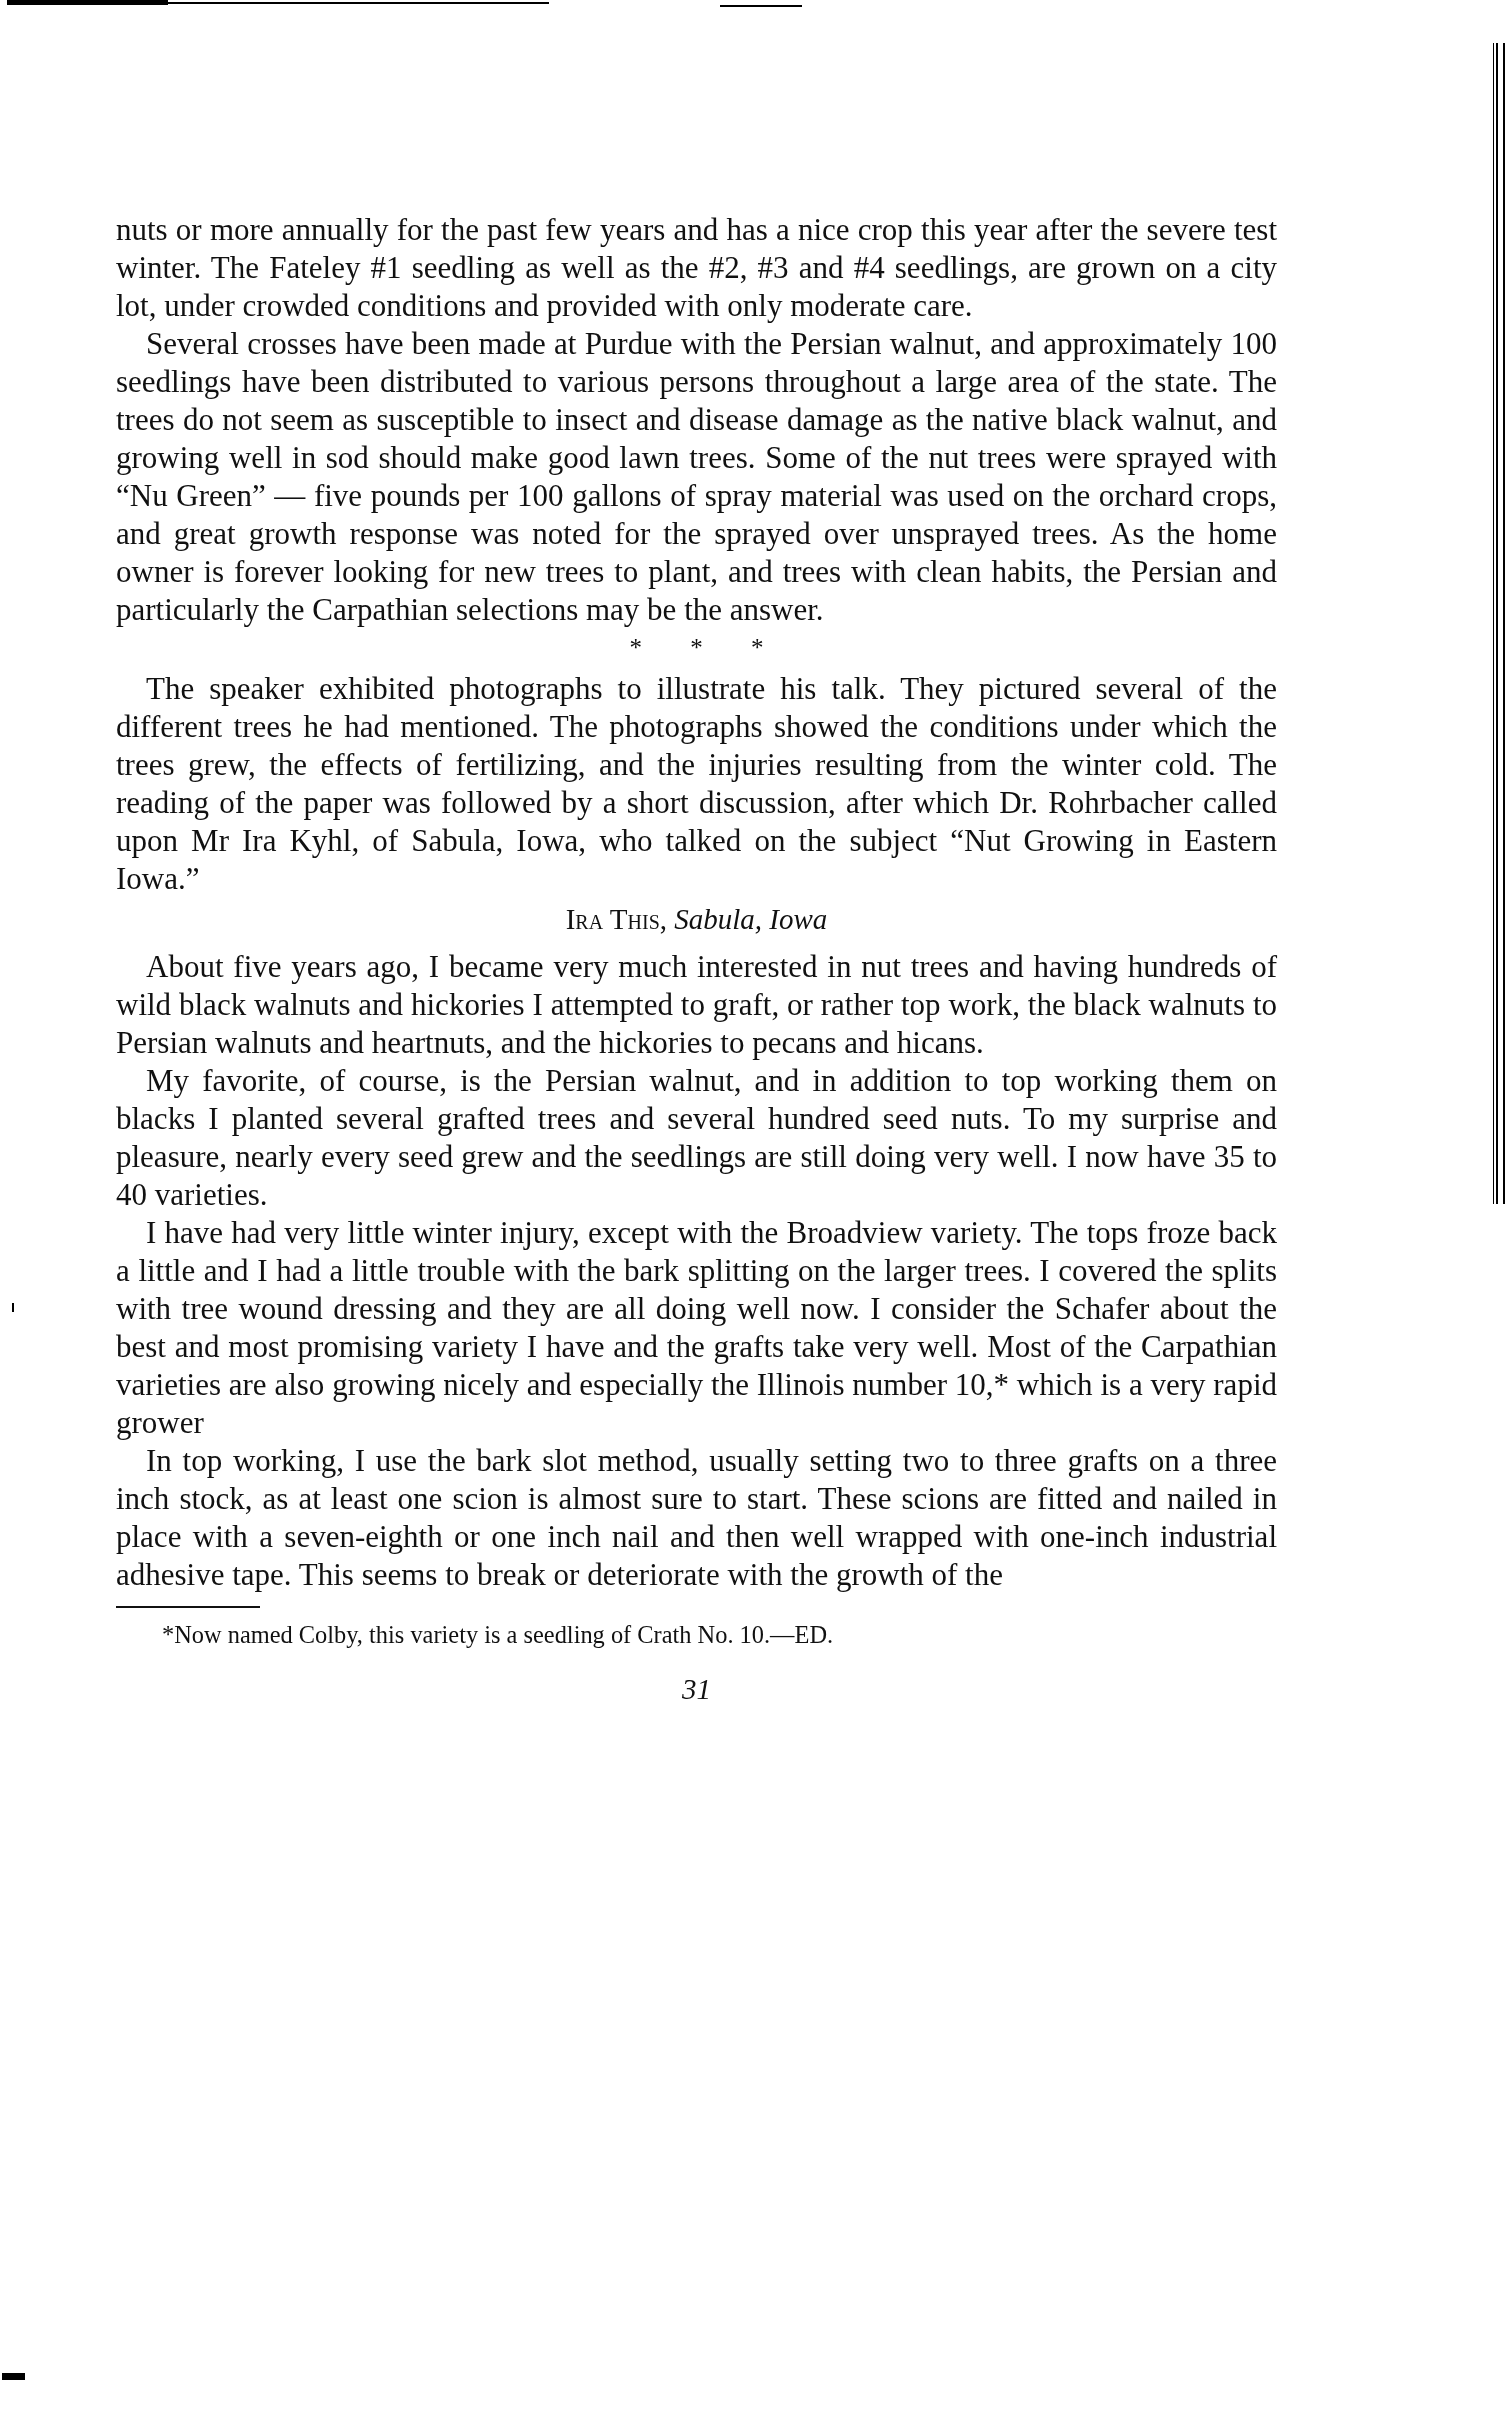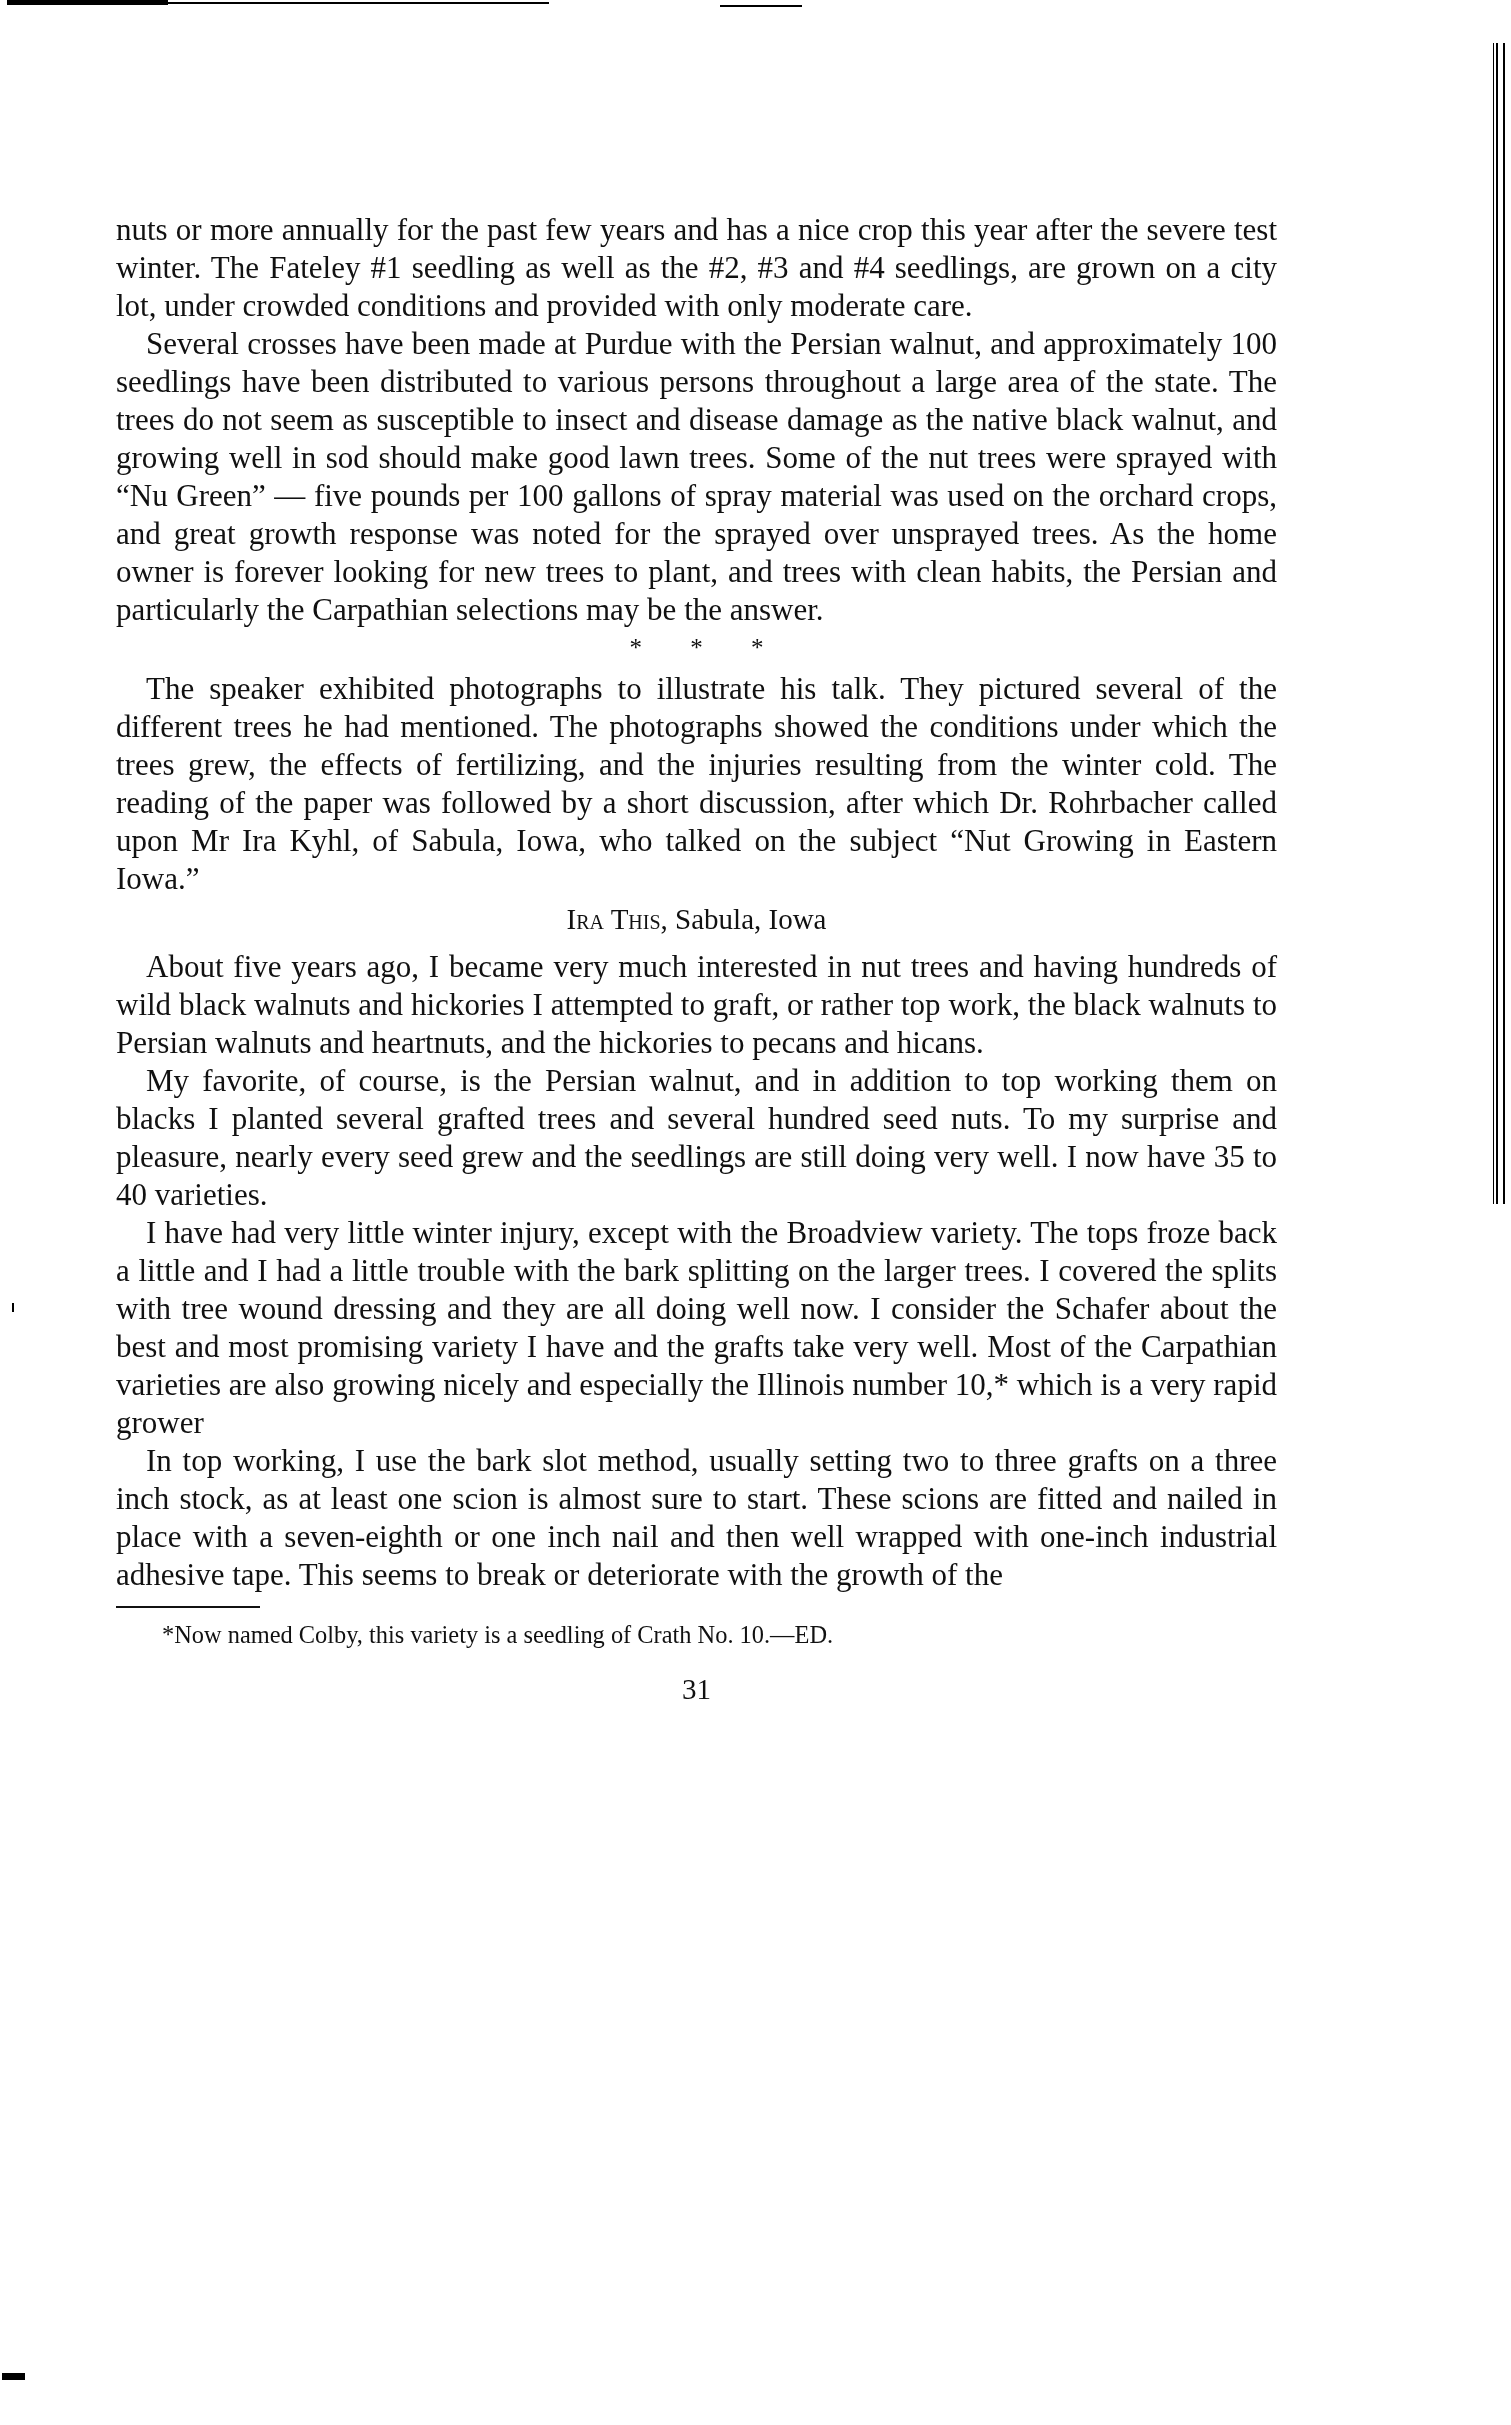--- a/index.html
+++ b/index.html
@@ -98,38 +98,40 @@
     .byline {
       text-align: center;
       font-size: 29px;
       line-height: 43px;
       margin: 0 0 7px 0;
     }
     .byline .author {
       font-variant: small-caps;
     }
     .byline .place {
+      font-style: italic;
     }
     .footnote-rule {
       width: 144px;
       height: 1.8px;
       background: #111;
       margin: 12.4px 0 7px 0;
     }
     .footnote {
       font-size: 24.4px;
       line-height: 32px;
       margin: 11px;
       padding-left: 35px;
     }
     .page-number {
       text-align: center;
       font-size: 29px;
       line-height: 35px;
       margin-top: 21px;
+      font-style: italic;
     }
   </style>
 </head>
 <body>
 
 <div class="scan-top-bar"></div>
 <div class="scan-top-bar2"></div>
 <div class="scan-top-dash"></div>
 <div class="scan-right-edge"></div>
 <div class="scan-left-tick"></div>

